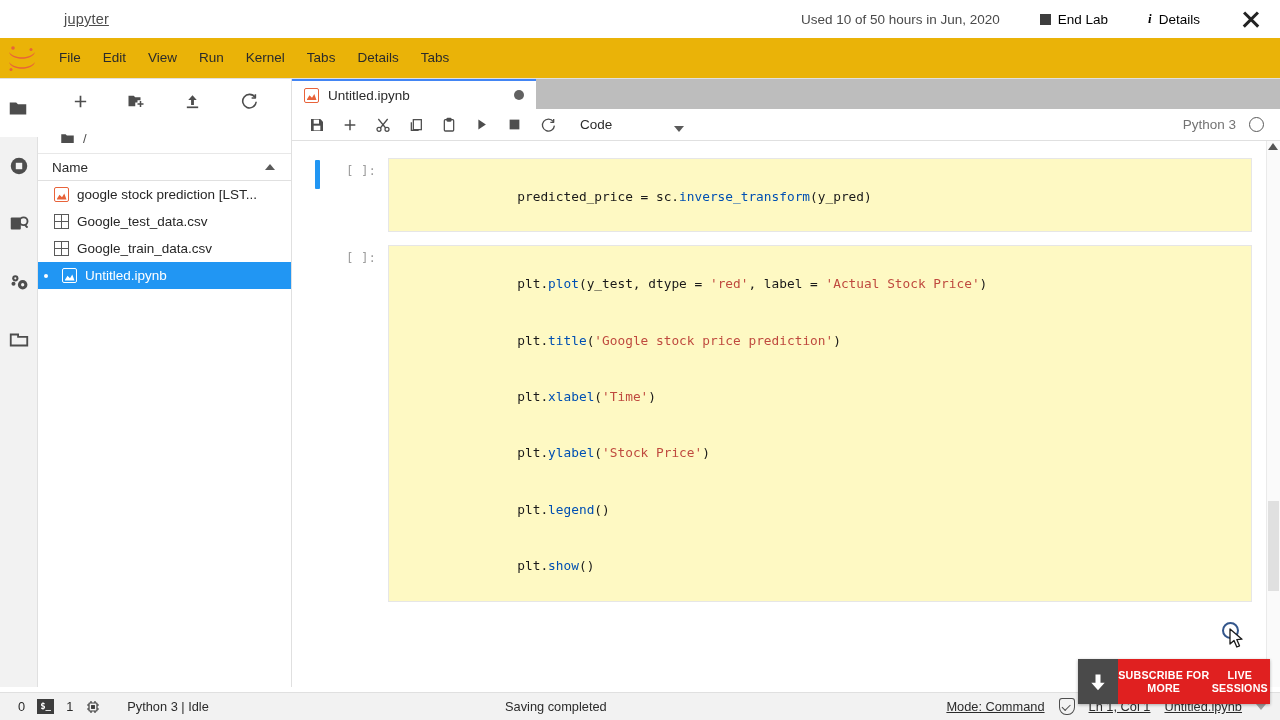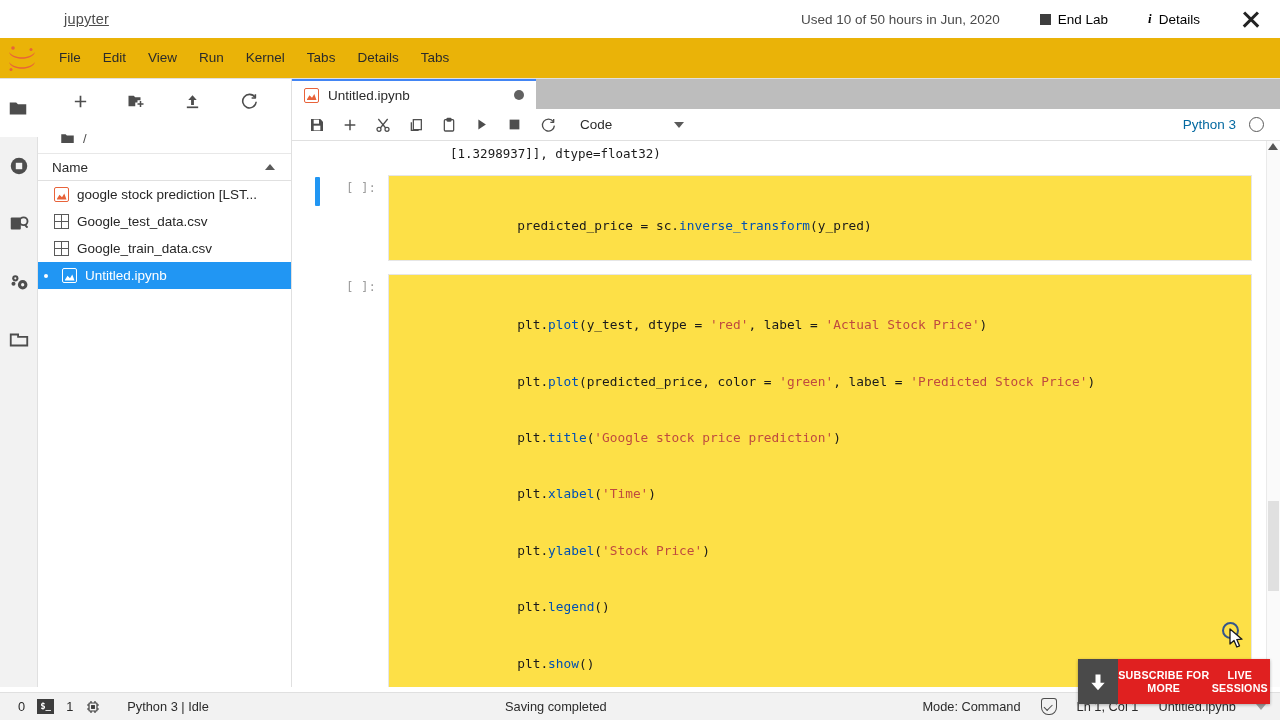--- a/index.html
+++ b/index.html
@@ -131,27 +131,27 @@
   .nbpanel {
     position: absolute; left: 0; top: 30px; width: 988px; height: 578px;
     background: #ffffff; display: flex; flex-direction: column;
   }
   .nbtoolbar {
     height: 32px; border-bottom: 1px solid #e0e0e0;
     display: flex; align-items: center; padding: 0 8px; color: #4d4d4d;
   }
   .tbtn { width: 33px; height: 26px; display: flex; align-items: center; justify-content: center; }
   .celltype {
-    margin-left: 8px; display: flex; align-items: center; gap: 62px;
+    margin-left: 8px; display: flex; align-items: flex-end; gap: 62px;
     font-size: 13.5px; color: #2b2b2b; padding: 3px 8px;
   }
   .chev { width: 0; height: 0; border-left: 5px solid transparent; border-right: 5px solid transparent; border-top: 6px solid #5a5a5a; }
   .kernel-info {
     margin-left: auto; display: flex; align-items: center; gap: 13px;
-    font-size: 13.5px; color: #0369a1; padding-right: 8px;
+    font-size: 13.5px; color: #737373; padding-right: 8px;
   }
   .kernel-circle { width: 15px; height: 15px; border: 1.6px solid #5a5a5a; border-radius: 50%; }
 
   .nbscroll { flex: 1; position: relative; overflow: hidden; }
   .nbcontent { padding-top: 4px; }
 
   .out-line {
     font-family: "DejaVu Sans Mono", monospace; font-size: 12.5px; color: #1a1a1a;
     padding-left: 158px; line-height: 17px; white-space: pre;
   }
@@ -160,22 +160,22 @@
   .cell-bar {
     width: 5px; height: 29px; background: #2196f3; margin-left: 23px; margin-top: 2px;
     border-radius: 1px; flex: 0 0 auto;
   }
   .cell-bar.hidden { background: transparent; }
   .prompt {
     width: 68px; flex: 0 0 auto; text-align: right; padding-right: 12px; padding-top: 5px;
     font-family: "DejaVu Sans Mono", monospace; font-size: 12.5px; color: #9e9e9e;
   }
   .editor {
-    flex: 1; margin-right: 28px; background: #fde047; border: 1px solid #e6e6e6;
-    padding: 22px 10px 6px 5px; min-height: 28px;
+    flex: 1; margin-right: 28px; background: #fef9c3; border: 1px solid #e6e6e6;
+    padding: 10px 10px 6px 5px; min-height: 28px;
   }
   .code {
     font-family: "DejaVu Sans Mono", monospace; font-size: 12.8px; line-height: 18.8px;
     color: #1a1a1a; white-space: pre;
   }
   .k-attr  { color: #0050b3; }   
   .k-str   { color: #bf4a3f; }   
   .k-punct { color: #1a1a1a; }
 
   
@@ -201,21 +201,21 @@
     display: flex; align-items: center; font-size: 12.8px; color: #2b2b2b;
   }
   .sb-left { display: flex; align-items: center; gap: 12px; padding-left: 18px; }
   .term-icon {
     width: 17px; height: 15px; background: #3d3d3d; color: #fff;
     font-family: "DejaVu Sans Mono", monospace; font-size: 9px; line-height: 15px;
     text-align: center; font-weight: bold;
   }
   .kernel-chip { width: 16px; height: 16px; position: relative; }
   .sb-center { position: absolute; left: 505px; }
-  .sb-right { margin-left: auto; display: flex; align-items: center; gap: 20px; padding-right: 14px; }
+  .sb-right { margin-left: auto; display: flex; align-items: center; gap: 14px; padding-right: 14px; text-decoration: underline; }
   .shield {
     width: 16px; height: 17px; border: 1.6px solid #4d4d4d;
     border-radius: 3px 3px 45% 45%; position: relative;
   }
   .shield::after {
     content: ""; position: absolute; left: 2.5px; top: 4.5px; width: 7px; height: 3.5px;
     border-left: 1.6px solid #4d4d4d; border-bottom: 1.6px solid #4d4d4d;
     transform: rotate(-45deg);
   }
   .sb-caret { width: 0; height: 0; border-left: 5px solid transparent; border-right: 5px solid transparent; border-top: 6px solid #9e9e9e; }
@@ -449,41 +449,37 @@
         </div>
         <div class="kernel-info">
           <span>Python 3</span>
           <span class="kernel-circle"></span>
         </div>
       </div>
 
       <div class="nbscroll">
         <div class="nbcontent">
 
-          <div class="out-line">[1.3298937]], dtype=float32)</div>
 
           <div class="cell">
             <div class="cell-bar"></div>
             <div class="prompt">[ ]:</div>
             <div class="editor">
               <div class="code">
                 <span class="k-punct">predicted_price = sc.</span><span class="k-attr">inverse_transform</span><span class="k-punct">(y_pred)</span>
               </div>
             </div>
           </div>
 
           <div class="cell">
             <div class="cell-bar hidden"></div>
             <div class="prompt">[ ]:</div>
             <div class="editor">
               <div class="code">
                 <span class="k-punct">plt.</span><span class="k-attr">plot</span><span class="k-punct">(y_test, dtype = </span><span class="k-str">'red'</span><span class="k-punct">, label = </span><span class="k-str">'Actual Stock Price'</span><span class="k-punct">)</span>
-              </div>
-              <div class="code">
-                <span class="k-punct">plt.</span><span class="k-attr">plot</span><span class="k-punct">(predicted_price, color = </span><span class="k-str">'green'</span><span class="k-punct">, label = </span><span class="k-str">'Predicted Stock Price'</span><span class="k-punct">)</span>
               </div>
               <div class="code">
                 <span class="k-punct">plt.</span><span class="k-attr">title</span><span class="k-punct">(</span><span class="k-str">'Google stock price prediction'</span><span class="k-punct">)</span>
               </div>
               <div class="code">
                 <span class="k-punct">plt.</span><span class="k-attr">xlabel</span><span class="k-punct">(</span><span class="k-str">'Time'</span><span class="k-punct">)</span>
               </div>
               <div class="code">
                 <span class="k-punct">plt.</span><span class="k-attr">ylabel</span><span class="k-punct">(</span><span class="k-str">'Stock Price'</span><span class="k-punct">)</span>
               </div>

